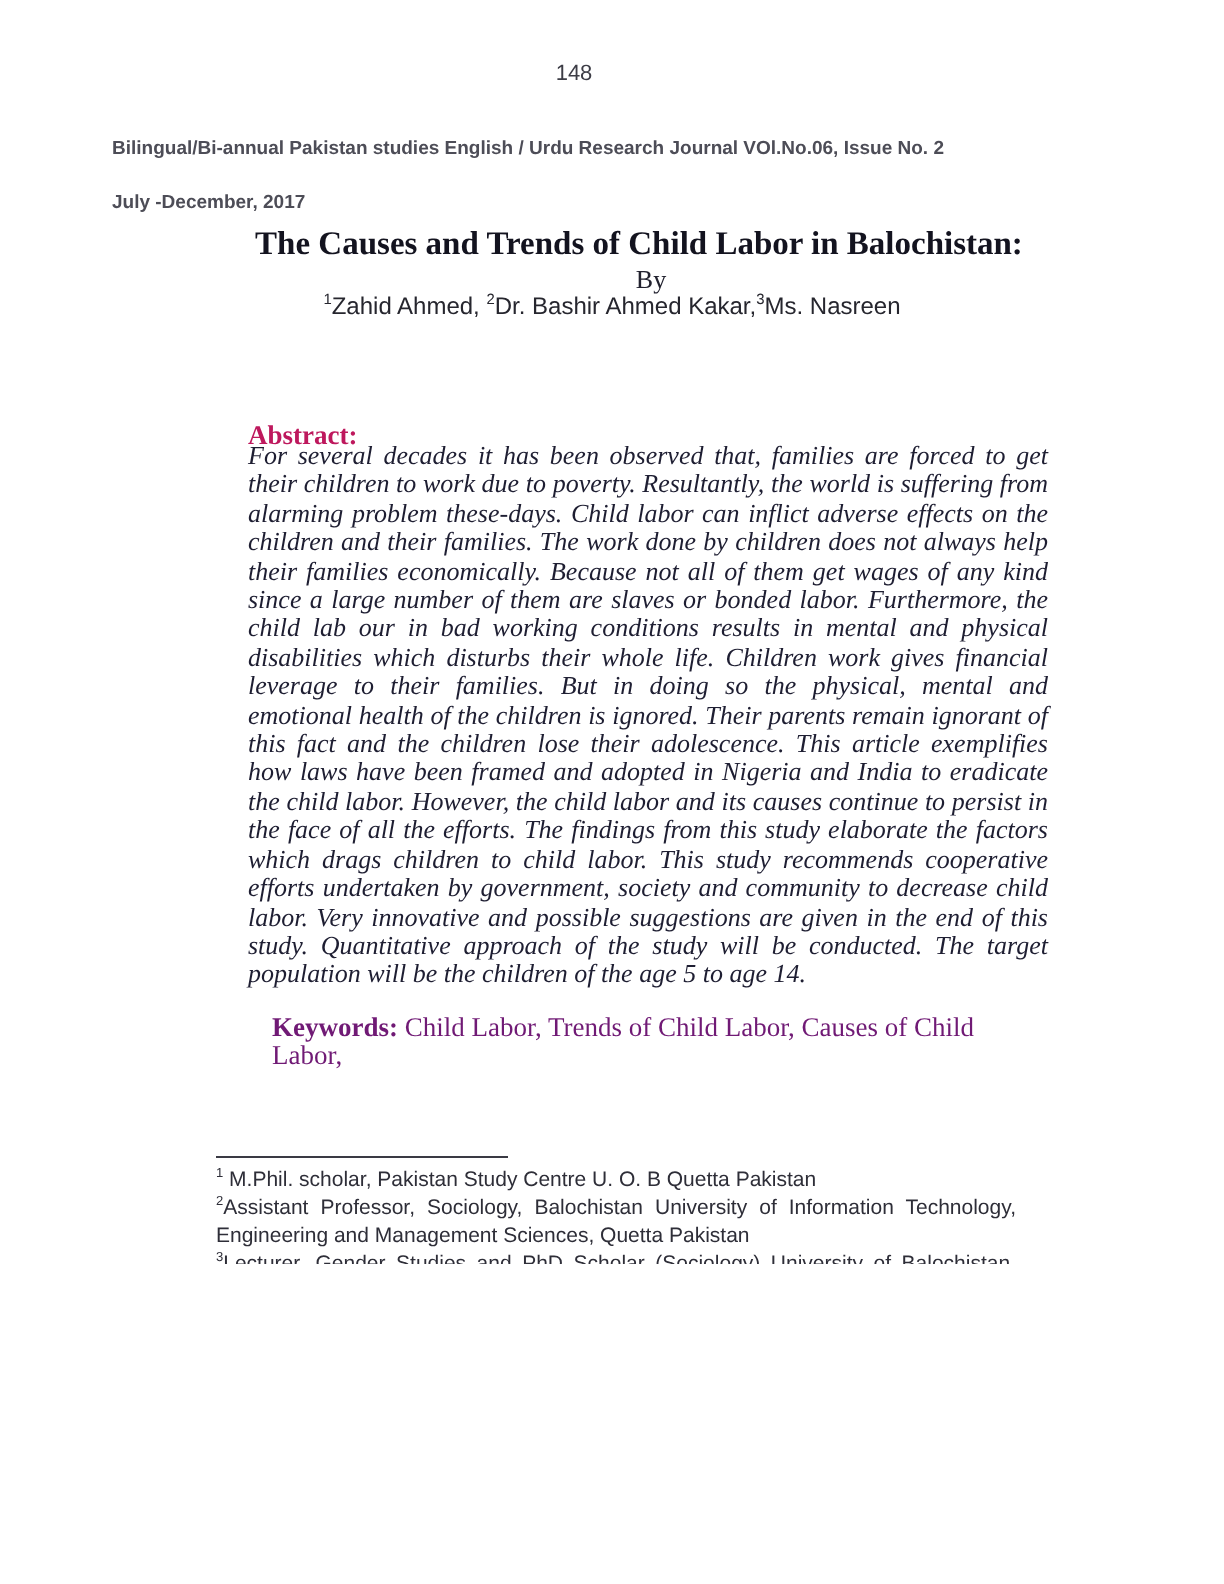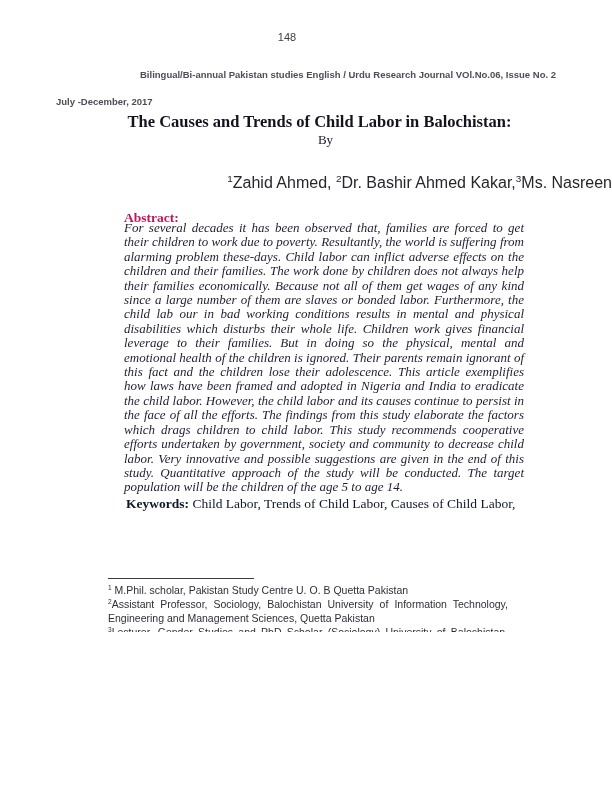--- a/index.html
+++ b/index.html
@@ -21,21 +21,21 @@
     transform: translateX(-50%);
     font-family: "Liberation Sans", sans-serif;
     font-size: 11px;
     color: #3d3d46;
   }
   .journal-line {
     position: absolute;
     top: 69px;
     left: 56px;
     right: 56px;
-    text-align: right;
+    text-align: left;
     font-family: "Liberation Sans", sans-serif;
     font-weight: bold;
     font-size: 9.5px;
     color: #4d4d57;
   }
   .issue-line {
     position: absolute;
     top: 96px;
     left: 56px;
     right: 56px;
@@ -65,25 +65,24 @@
     text-align: center;
     font-size: 13px;
     color: #22222f;
     padding-left: 39px;
   }
   .authors-line {
     position: absolute;
     top: 146px;
     left: 0;
     right: 0;
-    text-align: right;
+    text-align: center;
     font-family: "Liberation Sans", sans-serif;
-    font-size: 16px;
+    font-size: 12px;
     color: #26262e;
-    margin-top: 28px;
   }
   .abstract-heading {
     position: absolute;
     top: 194px;
     left: 108px;
     margin: 16px;
     font-size: 13.5px;
     font-weight: bold;
     color: #be185d;
   }
@@ -95,24 +94,24 @@
   }
   .abstract-text {
     margin: 0;
     font-style: italic;
     font-size: 13px;
     line-height: 14.4px;
     text-align: justify;
     color: #1e1e32;
   }
   .keywords-line {
-    margin: 2px;
+    margin: 12px;
     font-size: 13.5px;
     line-height: 14.4px;
-    color: #0f172a;
+    color: #701a75;
   }
   .keywords-line .kw-label { font-weight: bold; }
   .keywords-line2 {
     margin: 10px 0 0 0;
     font-size: 13.5px;
     line-height: 14.4px;
     color: #1e1e32;
   }
   .footnotes {
     position: absolute;

